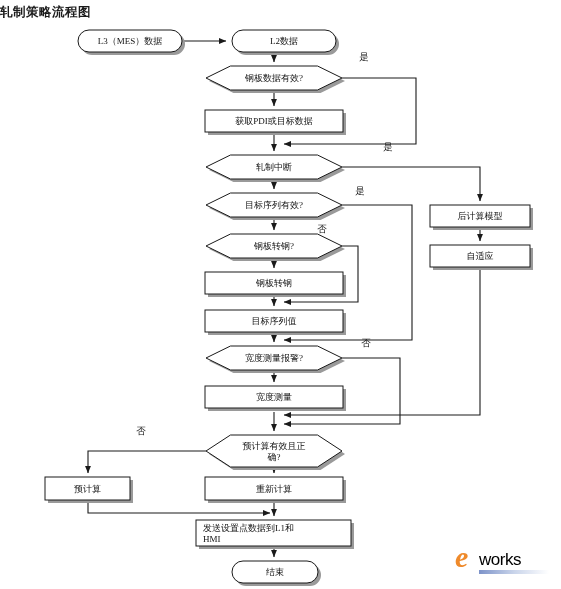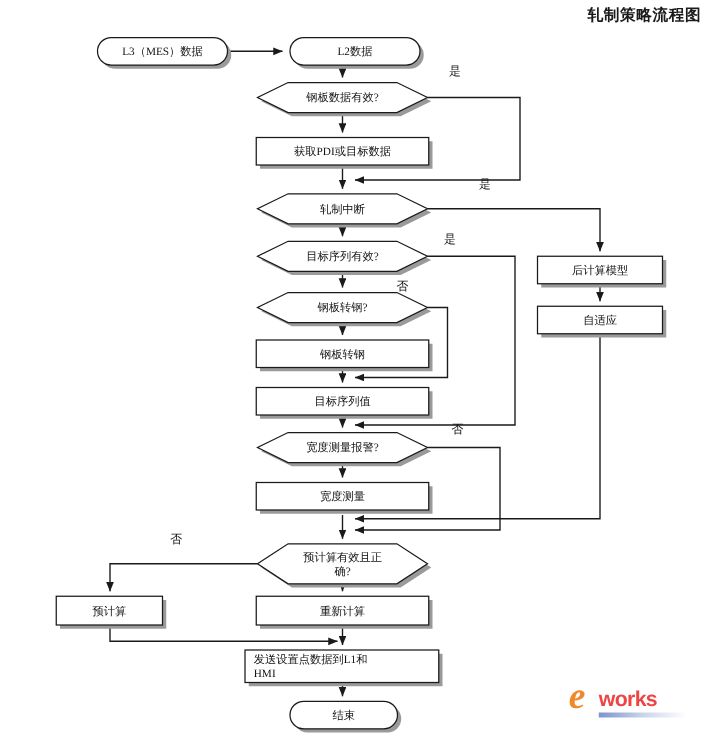--- a/index.html
+++ b/index.html
@@ -1,21 +1,21 @@
 <!DOCTYPE html>
 <html><head>
 <meta charset="utf-8">
 <style>
   html,body{margin:0;padding:0;background:#ffffff;}
   body{
     font-family:"Liberation Serif","DejaVu Serif",serif;
     width:561px;height:589px;overflow:hidden;position:relative;
   }
   #page-title{
-    position:absolute;left:0;top:4px;width:561px;text-align:right;
+    position:absolute;left:0;top:4px;width:561px;text-align:left;
     font-size:12.5px;font-weight:bold;color:#1b1b1b;letter-spacing:.5px;
     font-family:"Liberation Serif","DejaVu Serif",serif;
   }
   #canvas{position:absolute;left:0;top:0;width:561px;height:589px;}
   svg{position:absolute;left:0;top:0;width:561px;height:589px;}
   .nodeLabel{
     font-family:"Liberation Serif","DejaVu Serif",serif;
     font-size:9px;fill:#111111;
   }
   .edgeLabel{
@@ -32,21 +32,21 @@
   }
   #wm-e{
     position:absolute;left:0px;top:2px;
     font-family:"Liberation Serif","DejaVu Serif",serif;
     font-style:italic;font-weight:bold;font-size:30px;
     color:#ef8a2b;line-height:30px;
   }
   #wm-works{
     position:absolute;left:24px;top:10px;
     font-family:"Liberation Sans","DejaVu Sans",sans-serif;
-    font-weight:bold;font-size:17px;color:#ef4444;letter-spacing:-0.5px;
+    font-weight:normal;font-size:17px;color:#000000;letter-spacing:-0.5px;
   }
   #wm-bar{
     position:absolute;left:24px;top:30px;width:70px;height:4px;
     background:linear-gradient(to right,#7d93c9,#c9d4ea,#ffffff);
   }
 </style>
 </head>
 <body>
 
 <div id="canvas">

